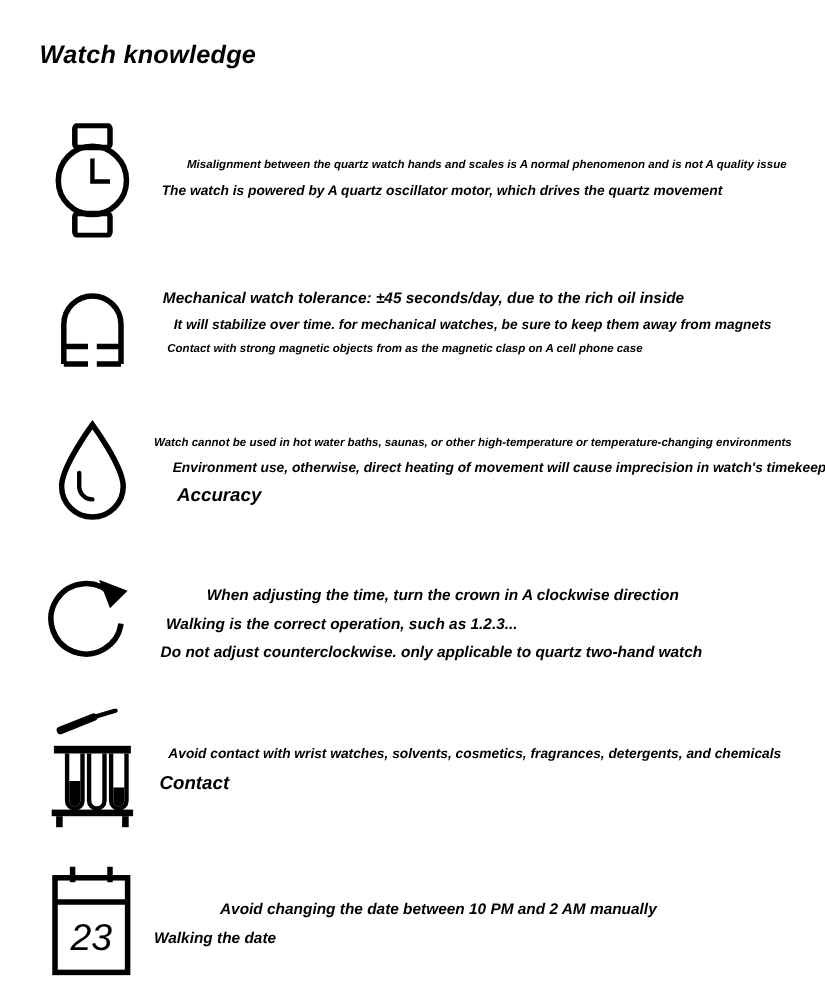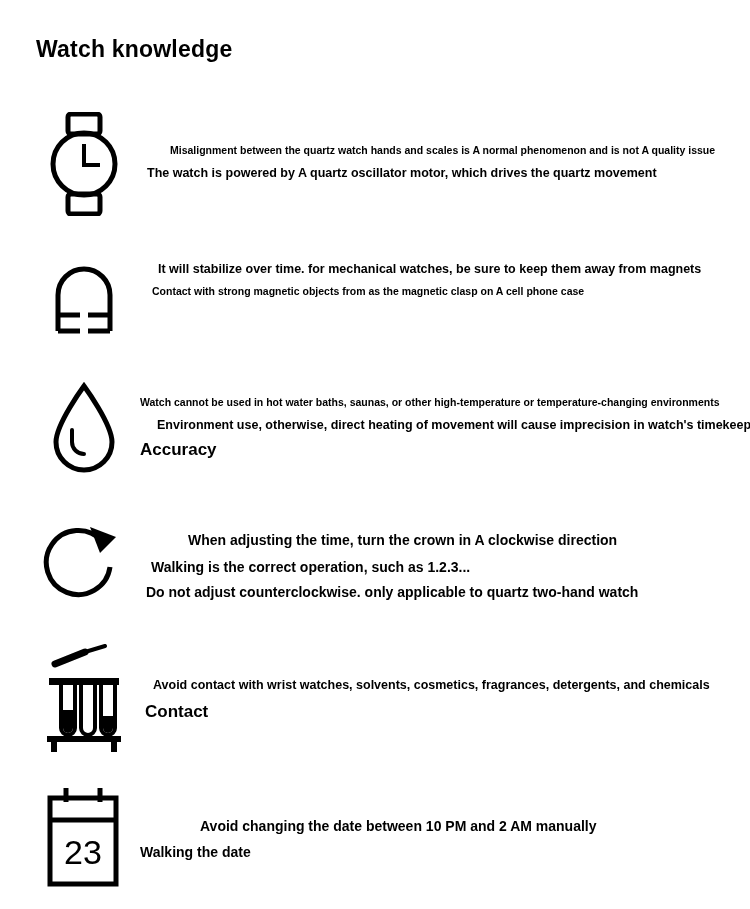--- a/index.html
+++ b/index.html
@@ -13,20 +13,21 @@
     font-family: "Liberation Sans", sans-serif;
     color: #111111;
     position: relative;
     overflow: hidden;
   }
   .page {
     position: relative;
     width: 750px;
     height: 909px;
     box-sizing: border-box;
+    font-style: italic;
   }
   .page-title {
     position: absolute;
     left: 36px;
     top: 36px;
     font-size: 23px;
     font-weight: bold;
     letter-spacing: 0.2px;
     color: #000000;
   }
@@ -72,21 +73,21 @@
   #row2 .l0 { margin-left: 8px; margin-bottom: 10px; }
   #row2 .l1 { margin-left: 18px; margin-bottom: 9px; }
   #row2 .l2 { margin-left: 12px; }
 
   
   #row3 { top: 378px; height: 110px; }
   #row3 .icon-box { top: 0px; height: 100px; }
   #row3 .text-box { left: 140px; top: 18px; }
   #row3 .l0 { margin-left: 0px; margin-bottom: 10px; }
   #row3 .l1 { margin-left: 17px; margin-bottom: 8px; }
-  #row3 .l2 { margin-left: 0; }
+  #row3 .l2 { margin-left: 21px; }
 
   
   #row4 { top: 512px; height: 110px; }
   #row4 .icon-box { top: 8px; height: 92px; }
   #row4 .text-box { top: 20px; }
   #row4 .l0 { margin-left: 48px; margin-bottom: 11px; }
   #row4 .l1 { margin-left: 11px; margin-bottom: 9px; }
   #row4 .l2 { margin-left: 6px; }
 
   
@@ -131,20 +132,21 @@
     <div class="icon-box">
       <svg width="84" height="86" viewBox="0 0 84 86">
         <path d="M16 72 L16 36 A26 26 0 0 1 68 36 L68 72" fill="none" stroke="#000" stroke-width="5" stroke-linecap="butt"></path>
         <line x1="16" y1="56" x2="38" y2="56" stroke="#000" stroke-width="5"></line>
         <line x1="46" y1="56" x2="68" y2="56" stroke="#000" stroke-width="5"></line>
         <line x1="16" y1="72" x2="38" y2="72" stroke="#000" stroke-width="5"></line>
         <line x1="46" y1="72" x2="68" y2="72" stroke="#000" stroke-width="5"></line>
       </svg>
     </div>
     <div class="text-box">
+      <div class="line l0 t-large">Mechanical watch tolerance: ±45 seconds/day, due to the rich oil inside</div>
       <div class="line l1 t-mid">It will stabilize over time. for mechanical watches, be sure to keep them away from magnets</div>
       <div class="line l2 t-small">Contact with strong magnetic objects from as the magnetic clasp on A cell phone case</div>
     </div>
   </div>
 
   <div class="row" id="row3">
     <div class="icon-box">
       <svg width="84" height="96" viewBox="0 0 84 96">
         <path d="M42 6 C42 6 14 44 14 62 A28 28 0 0 0 70 62 C70 44 42 6 42 6 Z" fill="none" stroke="#000" stroke-width="5"></path>
         <path d="M30 50 L30 62 A12 12 0 0 0 42 74" fill="none" stroke="#000" stroke-width="4" stroke-linecap="round"></path>

